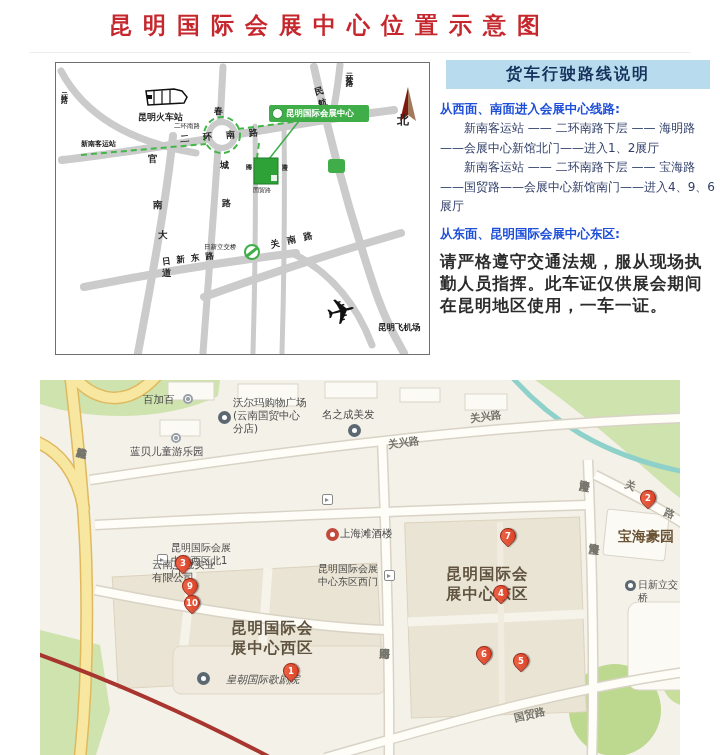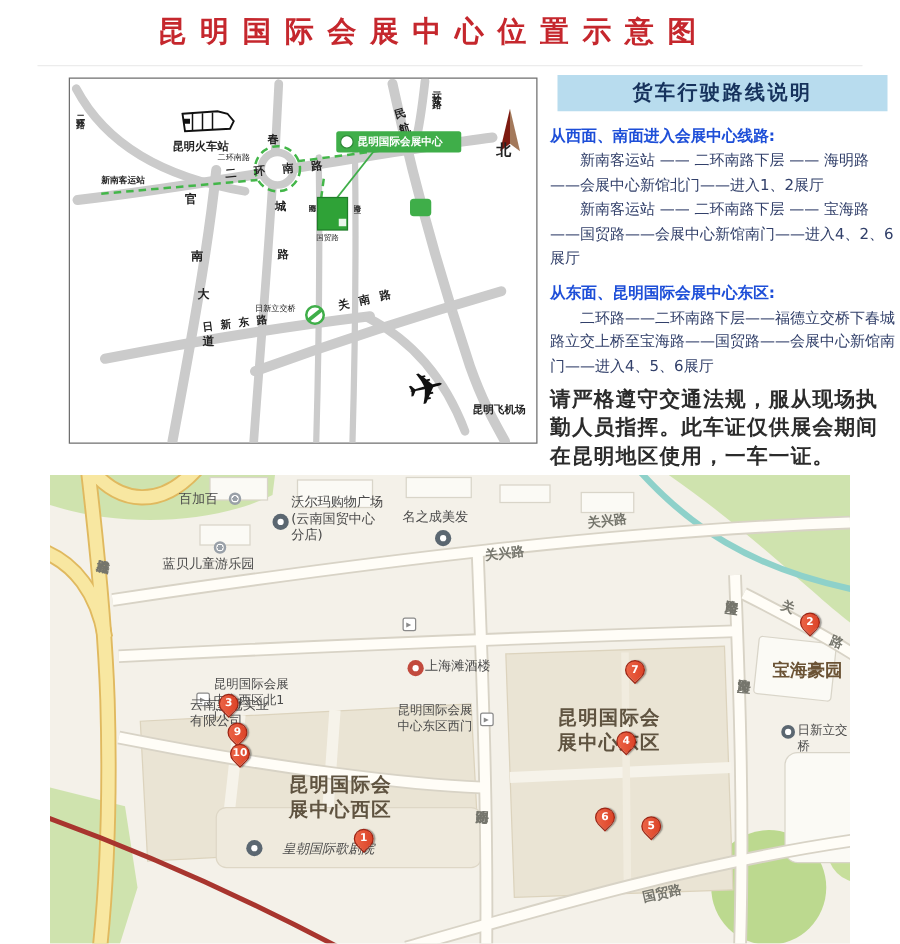--- a/index.html
+++ b/index.html
@@ -1,21 +1,21 @@
 <!DOCTYPE html>
 <html><head>
 <meta charset="utf-8">
 <style>
   html,body{margin:0;padding:0;background:#fff;}
   #root{position:relative;width:720px;height:755px;background:#ffffff;overflow:hidden;
         font-family:"DejaVu Sans","Liberation Sans",sans-serif;}
   .abs{position:absolute;}
   
   .main-title{left:0;top:10px;width:660px;text-align:center;font-size:23px;font-weight:bold;
-              color:#c5272d;letter-spacing:11px;margin-left:17px;}
+              color:#c5272d;letter-spacing:11px;}
   .title-rule{left:30px;top:52px;width:660px;height:1px;background:#ececec;}
   
   .sketch{left:55px;top:62px;width:373px;height:291px;border:1px solid #6f6f6f;background:#fff;}
   .sketch .lbl{position:absolute;color:#222;font-weight:bold;white-space:nowrap;}
   .vtext{writing-mode:vertical-rl;text-orientation:upright;}
   .greenbox{position:absolute;left:213px;top:42px;width:100px;height:17px;background:#3fae49;
             border-radius:2px;display:flex;align-items:center;gap:3px;padding:0 3px;box-sizing:border-box;}
   .greenbox .logo{width:11px;height:11px;border-radius:50%;background:#fff;border:1px solid #2e8a37;
                   box-sizing:border-box;flex:0 0 auto;}
   .greenbox .txt{color:#fff;font-size:8.5px;font-weight:bold;white-space:nowrap;font-family:Liberation Mono, monospace;}
@@ -147,23 +147,22 @@
 
     <span class="plane">✈</span>
     <span class="lbl" style="left:322px;top:259px;font-size:8.5px;">昆明飞机场</span>
   </div>
 
   <div class="abs panel">
     <div class="panel-header">货车行驶路线说明</div>
     <div class="panel-body">
       <p class="sec-title">从西面、南面进入会展中心线路:</p>
       <p class="route">新南客运站 —— 二环南路下层 —— 海明路——会展中心新馆北门——进入1、2展厅</p>
-      <p class="route">新南客运站 —— 二环南路下层 —— 宝海路——国贸路——会展中心新馆南门——进入4、2、6展厅</p>
+      <p class="route">新南客运站 —— 二环南路下层 —— 宝海路——国贸路——会展中心新馆南门——进入4、9、6展厅</p>
       <p class="sec-title">从东面、昆明国际会展中心东区:</p>
-      <p class="route">二环路——二环南路下层——福德立交桥下春城路立交上桥至宝海路——国贸路——会展中心新馆南门——进入4、5、6展厅</p>
       <p class="notice">请严格遵守交通法规，服从现场执勤人员指挥。此车证仅供展会期间在昆明地区使用，一车一证。</p>
     </div>
   </div>
 
   <div class="abs street">
     <svg width="640" height="375" viewBox="0 0 640 375" style="position:absolute;left:0;top:0;">
       <rect x="0" y="0" width="640" height="375" fill="#f4f1e9"></rect>
 
       <path d="M5,0 L180,0 L178,16 C130,40 55,42 0,24 L0,0 Z" fill="#cfe3ae"></path>
       <path d="M495,0 L640,0 L640,118 C610,95 560,45 495,0 Z" fill="#cfe3ae"></path>

